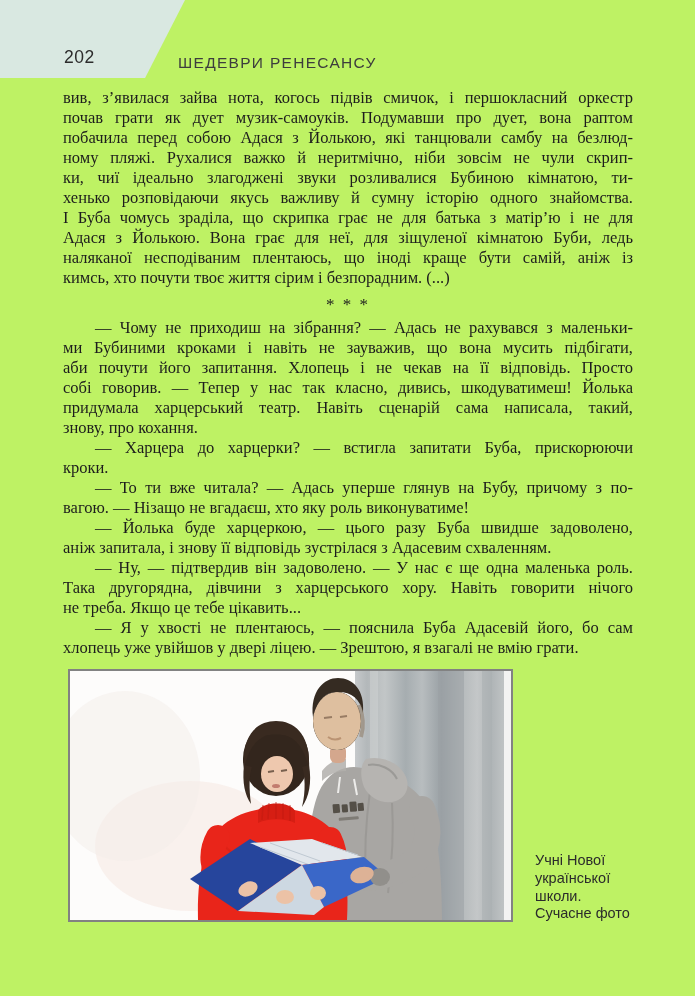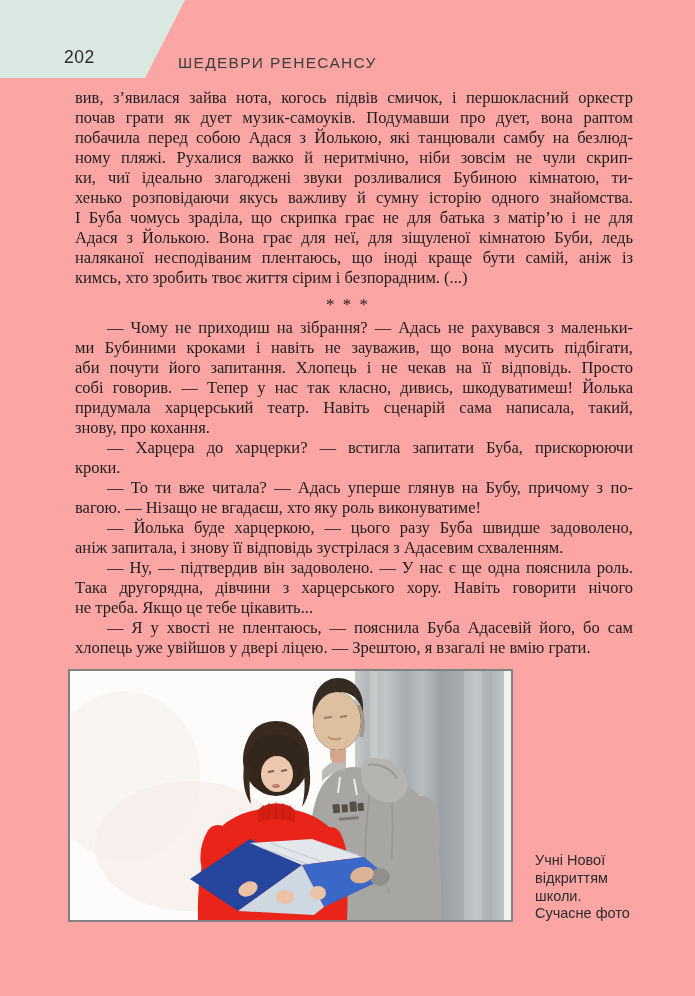--- a/index.html
+++ b/index.html
@@ -11,21 +11,21 @@
     --folder-blue-light:#3a67c8;
     --curtain-gray:#b5b9bb;
     --photo-border:#828282;
     --caption-color:#2b2b2b;
   }
   *{margin:0;padding:0;box-sizing:border-box;}
   html,body{background:#ffffff;}
   .page{
     position:relative;
     width:695px;height:996px;
-    background:#fca5a5;
+    background:#bef264;
     overflow:hidden;
     font-family:"Liberation Serif", serif;
     color:var(--text-color);
   }
   
   .corner-tab{
     position:absolute;left:0;top:0;
     width:185px;height:78px;
     background:var(--accent-mint);
     clip-path:polygon(0 0,100% 0,78.4% 100%,0 100%);
@@ -42,21 +42,21 @@
     font-size:15.5px;font-weight:500;letter-spacing:1.3px;
     color:var(--title-color);line-height:1.1;
     white-space:nowrap;
     text-align:center;
   }
   
   .body-text{
     position:absolute;left:63px;top:88px;width:570px;
     font-size:16.5px;
   }
-  .para{display:block;margin-left:12px;}
+  .para{display:block;}
   .line{
     height:20px;line-height:20px;
     text-align:justify;
     overflow:hidden;
     white-space:normal;
   }
   .line::after{content:"";display:inline-block;width:100%;height:0;}
   .line.last{text-align:left;}
   .line.last::after{content:none;}
   .line.indent{text-indent:32px;}
@@ -94,21 +94,21 @@
       <div class="para">
         <div class="line">вив, з’явилася зайва нота, когось підвів смичок, і першокласний оркестр</div>
         <div class="line">почав грати як дует музик-самоуків. Подумавши про дует, вона раптом</div>
         <div class="line">побачила перед собою Адася з Йолькою, які танцювали самбу на безлюд-</div>
         <div class="line">ному пляжі. Рухалися важко й неритмічно, ніби зовсім не чули скрип-</div>
         <div class="line">ки, чиї ідеально злагоджені звуки розливалися Бубиною кімнатою, ти-</div>
         <div class="line">хенько розповідаючи якусь важливу й сумну історію одного знайомства.</div>
         <div class="line">І Буба чомусь зраділа, що скрипка грає не для батька з матір’ю і не для</div>
         <div class="line">Адася з Йолькою. Вона грає для неї, для зіщуленої кімнатою Буби, ледь</div>
         <div class="line">наляканої несподіваним плентаюсь, що іноді краще бути самій, аніж із</div>
-        <div class="line last">кимсь, хто зробить твоє життя сірим і безпорадним. (...)</div>
+        <div class="line last">кимсь, хто почути твоє життя сірим і безпорадним. (...)</div>
       </div>
       <div class="separator">* * *</div>
       <div class="para">
         <div class="line indent">— Чому не приходиш на зібрання? — Адась не рахувався з маленьки-</div>
         <div class="line">ми Бубиними кроками і навіть не зауважив, що вона мусить підбігати,</div>
         <div class="line">аби почути його запитання. Хлопець і не чекав на її відповідь. Просто</div>
         <div class="line">собі говорив. — Тепер у нас так класно, дивись, шкодуватимеш! Йолька</div>
         <div class="line">придумала харцерський театр. Навіть сценарій сама написала, такий,</div>
         <div class="line last">знову, про кохання.</div>
       </div>
@@ -118,21 +118,21 @@
       </div>
       <div class="para">
         <div class="line indent">— То ти вже читала? — Адась уперше глянув на Бубу, причому з по-</div>
         <div class="line last">вагою. — Нізащо не вгадаєш, хто яку роль виконуватиме!</div>
       </div>
       <div class="para">
         <div class="line indent">— Йолька буде харцеркою, — цього разу Буба швидше задоволено,</div>
         <div class="line last">аніж запитала, і знову її відповідь зустрілася з Адасевим схваленням.</div>
       </div>
       <div class="para">
-        <div class="line indent">— Ну, — підтвердив він задоволено. — У нас є ще одна пояснила роль.</div>
+        <div class="line indent">— Ну, — підтвердив він задоволено. — У нас є ще одна маленька роль.</div>
         <div class="line">Така другорядна, дівчини з харцерського хору. Навіть говорити нічого</div>
         <div class="line last">не треба. Якщо це тебе цікавить...</div>
       </div>
       <div class="para">
         <div class="line indent">— Я у хвості не плентаюсь, — пояснила Буба Адасевій його, бо сам</div>
         <div class="line last">хлопець уже увійшов у двері ліцею. — Зрештою, я взагалі не вмію грати.</div>
       </div>
     </div>
 
   <figure class="photo-figure">
@@ -221,17 +221,17 @@
           <ellipse cx="215" cy="226" rx="9" ry="7" fill="#ecc2a6"></ellipse>
           <ellipse cx="248" cy="222" rx="8" ry="7" fill="#ecc2a6"></ellipse>
           <ellipse cx="310" cy="206" rx="10" ry="9" fill="#918f8b"></ellipse>
           <ellipse cx="292" cy="204" rx="12" ry="8" transform="rotate(-15 292 204)" fill="#ddb296"></ellipse>
         </g>
       </svg>
     </div>
   </figure>
 
   <figcaption class="photo-caption">Учні Нової
-відкриттям
+української
 школи.
 Сучасне фото</figcaption>
 
 </div>
 
 </body></html>

